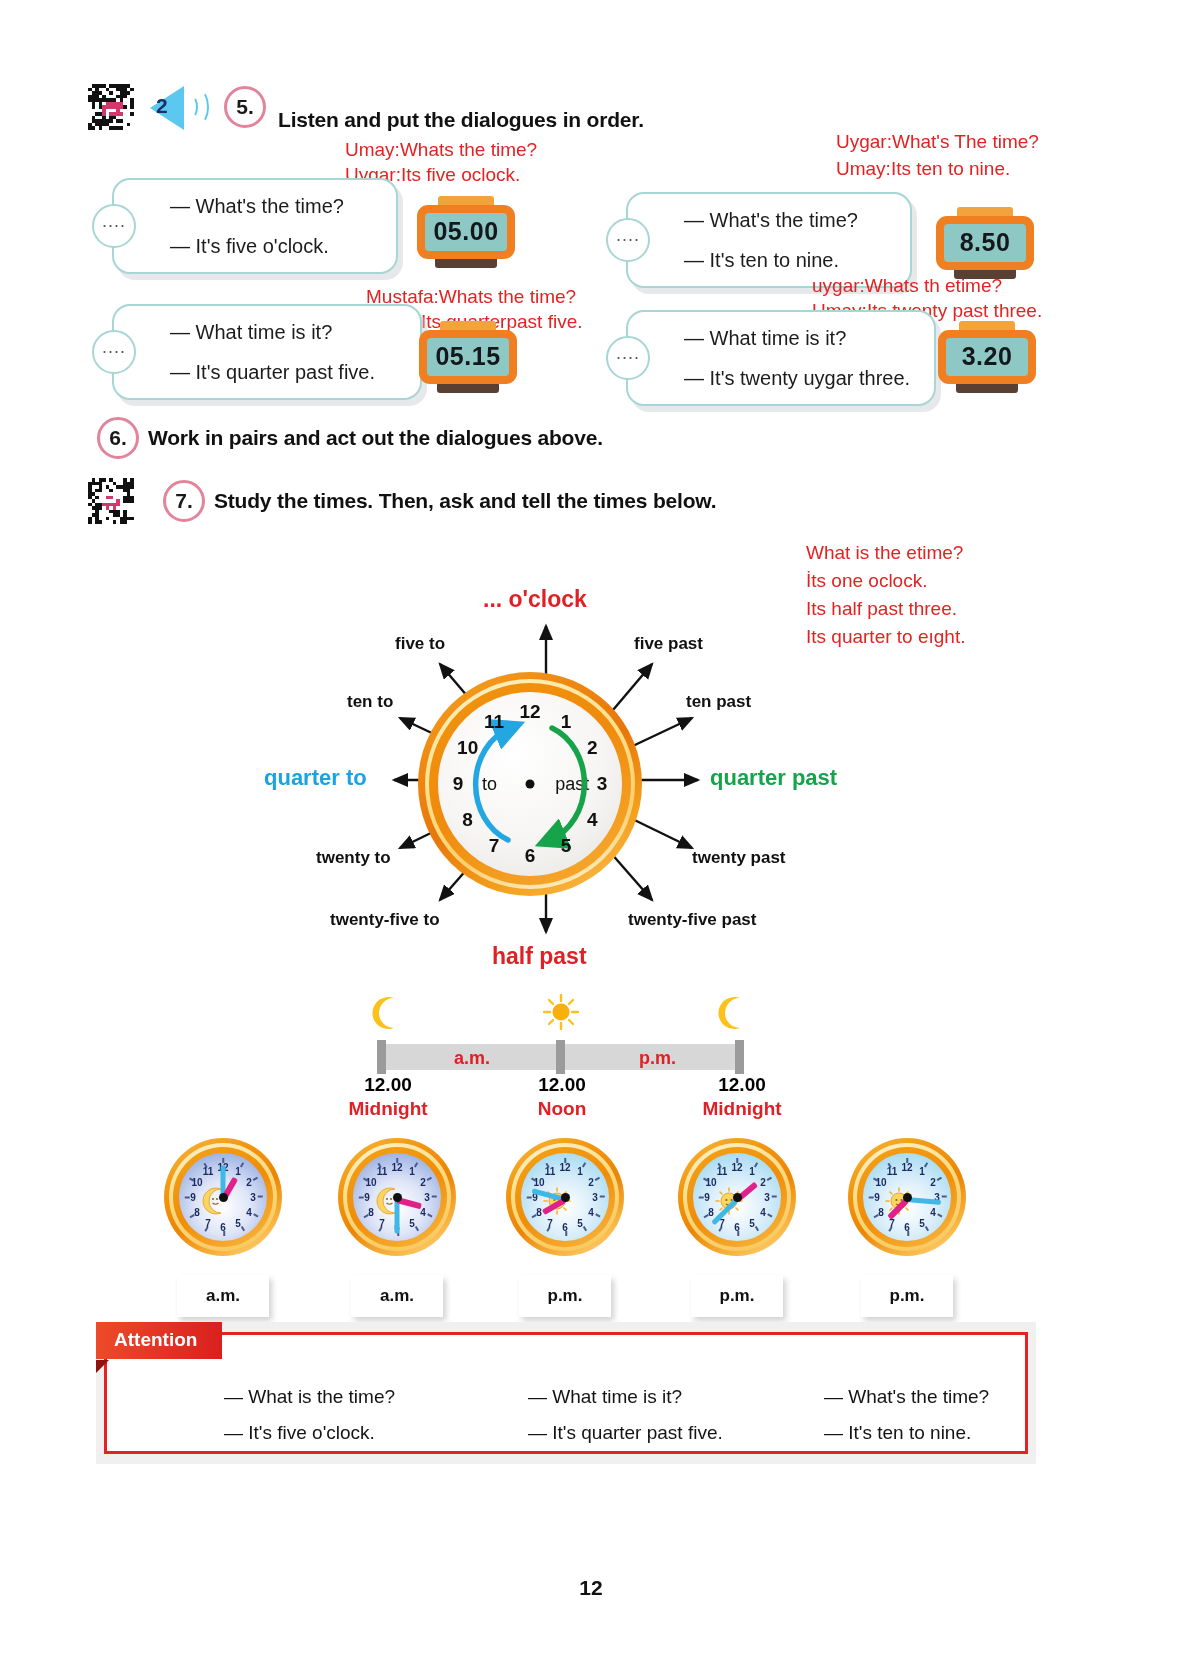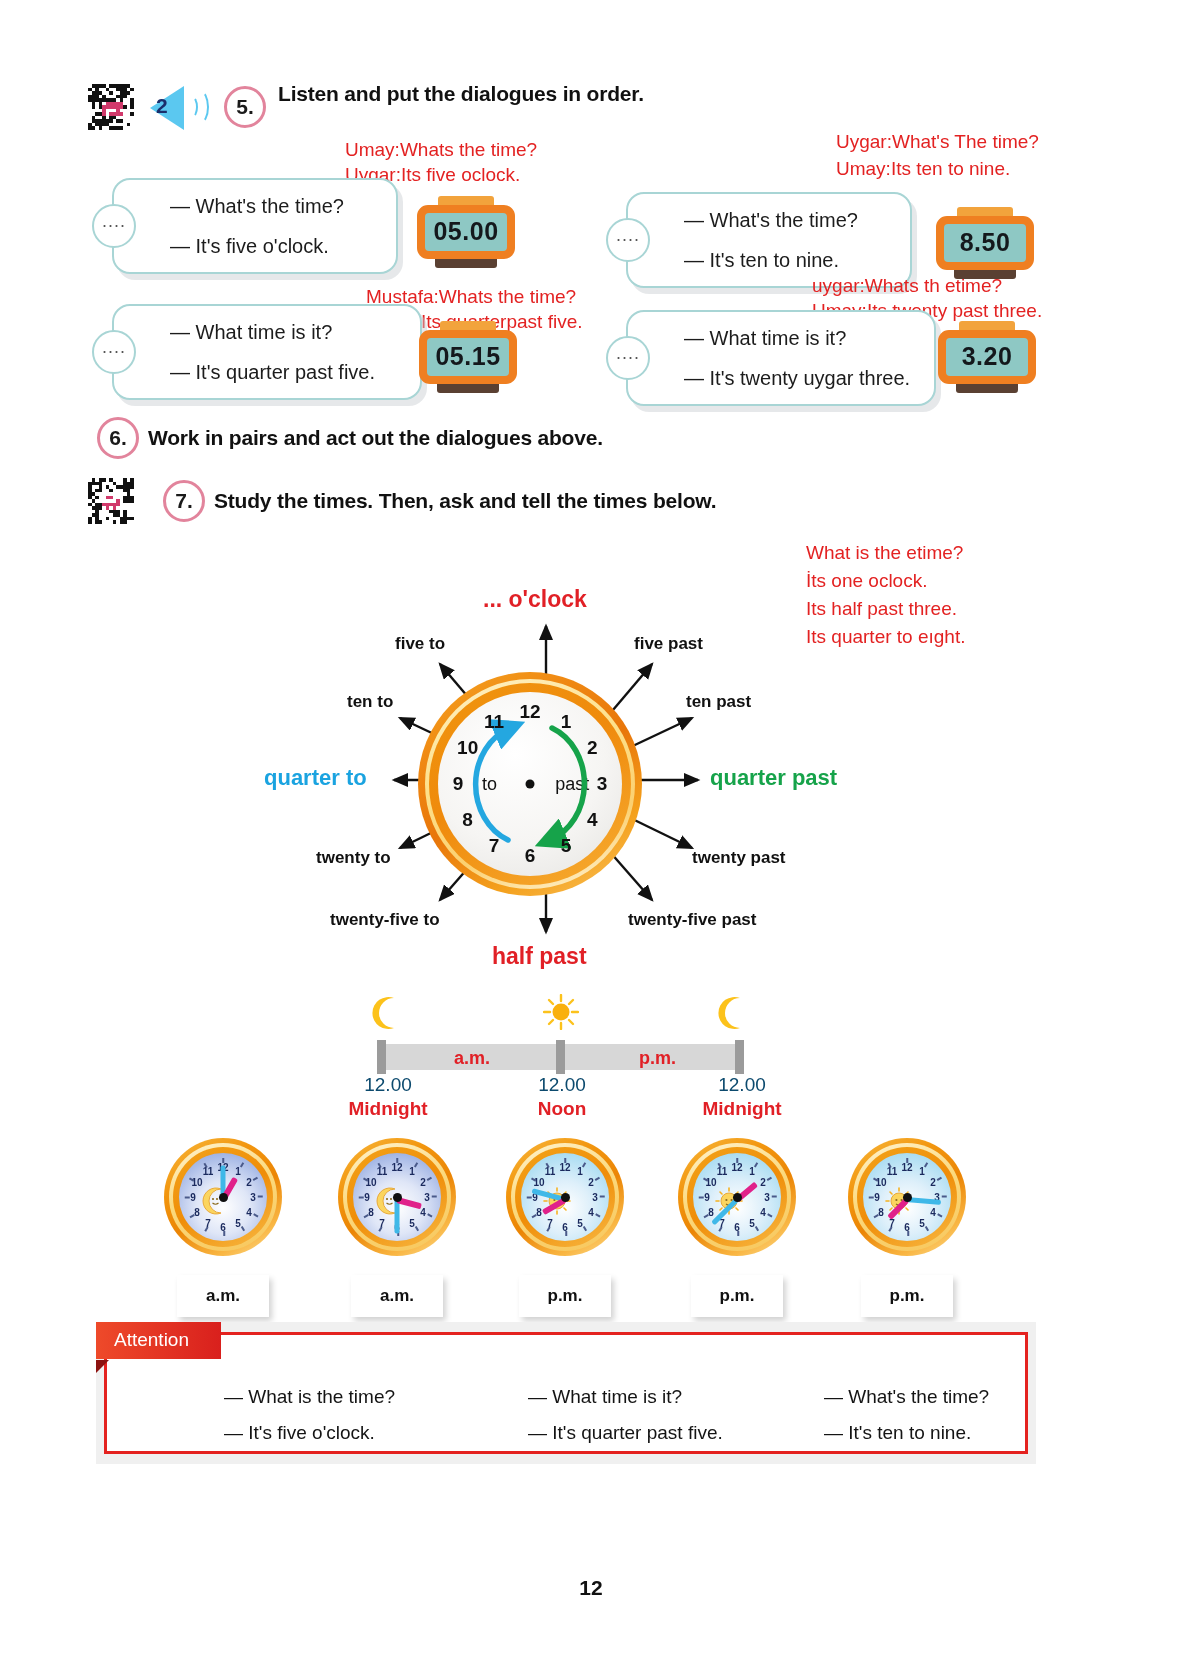--- a/index.html
+++ b/index.html
@@ -148,21 +148,21 @@
   .tl-tick {
     position:absolute; width:9px; height:34px; background:#9b9b9b;
   }
   .tl-lab {
     position:absolute; color:#e12026; font-weight:bold; font-size:18px;
   }
   .tl-time {
     position:absolute; text-align:center; white-space:nowrap;
     transform: translateX(-50%);
   }
-  .tl-time .t1 { font-size:19px; font-weight:normal; color:#0c4a6e; }
+  .tl-time .t1 { font-size:19px; font-weight:bold; color:#000000; }
   .tl-time .t2 { font-size:19px; font-weight:bold; color:#e12026; margin-top:2px;}
 
   
   .mini { position:absolute; width:118px; height:118px; }
   .mini .m-o {
     position:absolute; inset:0; border-radius:50%;
     background: linear-gradient(150deg,#f8b93e 0%,#f2960f 30%,#eb8505 55%,#f9b643 80%,#fde29a 100%);
   }
   .mini .m-m {
     position:absolute; inset:5px; border-radius:50%;
@@ -207,22 +207,22 @@
     width: 940px; height: 142px;
     background: #f0f0f0;
   }
   .att-box {
     position:absolute; left:8px; top:10px; right:8px; bottom:10px;
     border:3px solid #e4221f; background:#fff;
   }
   .att-tab {
     position:absolute; left:0px; top:0px;
     background: linear-gradient(90deg,#ee4a2a 0%, #d9201d 100%);
-    color:#fff; font-size:19px; font-weight:normal;
-    padding: 7px 32px 8px 18px; z-index: 5;
+    color:#fff; font-size:19px; font-weight:bold;
+    padding: 7px 25px 8px 18px; z-index: 5;
   }
   .att-fold {
     position:absolute; left:0; top:38px; width:0; height:0;
     border-left: 13px solid #8d1210;
     border-bottom: 13px solid transparent;
     z-index:4;
   }
   .att-line { font-size:19px; color:#141414; white-space:nowrap; }
 
   .pagenum {
@@ -337,21 +337,21 @@
   </div>
 
   <div class="abs speaker-wrap" style="left:150px; top:82px;">
     <div class="spk-body"></div>
     <div class="spk-num">2</div>
     <div class="spk-arc" style="left:36px; top:14px; width:12px; height:22px;"></div>
     <div class="spk-arc" style="left:41px; top:8px; width:18px; height:34px;"></div>
   </div>
 
   <div class="abs ex-num" style="left:224px; top:86px;">5.</div>
-  <div class="abs ex-title" style="left:278px; top:82px;">Listen and put the dialogues in order.</div>
+  <div class="abs ex-title" style="left:278px; top:108px;">Listen and put the dialogues in order.</div>
 
   <div class="hw" style="left:345px; top:138px;">Umay:Whats the time?</div>
   <div class="hw" style="left:345px; top:163px;">Uygar:Its five oclock.</div>
 
   <div class="hw" style="left:836px; top:130px;">Uygar:What's The time?</div>
   <div class="hw" style="left:836px; top:157px;">Umay:Its ten to nine.</div>
 
   <div class="bubble" style="left:112px; top:178px; width:286px; height:96px;">
     <div class="bubble-dots">....</div>
     <div class="bubble-lines">

